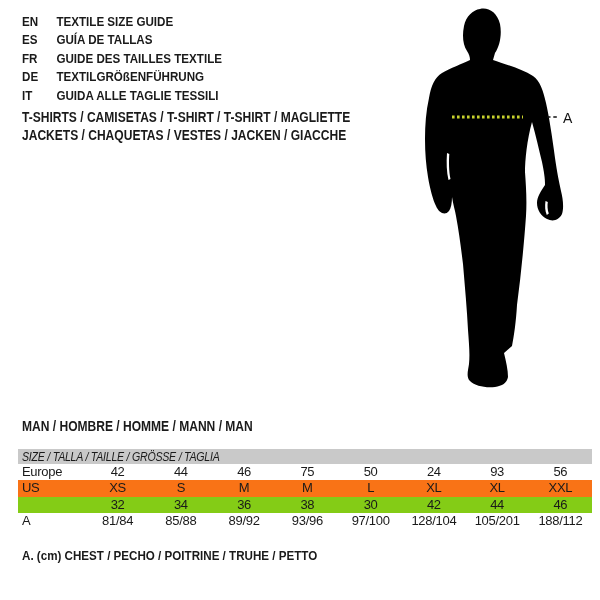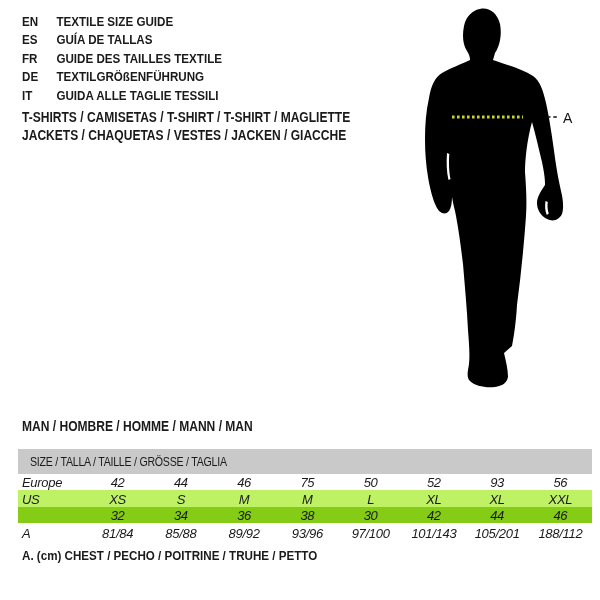--- a/index.html
+++ b/index.html
@@ -22,25 +22,25 @@
   .category{position:absolute;left:22px;top:108px;font-weight:bold;font-size:14px;line-height:18px;}
 
   
   .figure-wrap{position:absolute;left:405px;top:0;width:200px;height:400px;}
 
   
   .section-title{position:absolute;left:22px;top:418px;font-weight:bold;font-size:14px;}
 
   
   .size-table{position:absolute;left:18px;top:449px;width:574px;font-size:13px;letter-spacing:-0.3px;}
-  .thead{height:25px;background:#c9c9c9;display:flex;align-items:center;padding-left:12px;}
+  .thead{height:15px;background:#c9c9c9;display:flex;align-items:center;padding-left:4px;font-style:italic;}
   .thead-text{transform:scaleX(0.85);transform-origin:0 50%;white-space:nowrap;font-size:12.5px;}
-  .trow{display:flex;align-items:flex-end;font-style:italic;}
+  .trow{display:flex;align-items:flex-start;}
   .trow.r0{height:16px;background:#ffffff;}
-  .trow.r1{height:17px;background:#bef264;}
+  .trow.r1{height:17px;background:#f97316;}
   .trow.r2{height:16px;background:#84cc16;}
   .trow.r3{height:18px;background:#ffffff;}
   .tlabel{width:68px;flex:0 0 68px;padding-left:4px;box-sizing:border-box;}
   .tcell{flex:1;text-align:center;}
 
   
   .footnote{position:absolute;left:22px;top:548px;font-weight:bold;font-size:13.5px;}
 </style>
 </head>
 <body>
@@ -129,21 +129,21 @@
       <span class="thead-text">SIZE / TALLA / TAILLE / GRÖSSE / TAGLIA</span>
     </div>
 
     <div class="trow r0">
       <div class="tlabel">Europe</div>
       <div class="tcell">42</div>
       <div class="tcell">44</div>
       <div class="tcell">46</div>
       <div class="tcell">75</div>
       <div class="tcell">50</div>
-      <div class="tcell">52</div>
+      <div class="tcell">24</div>
       <div class="tcell">93</div>
       <div class="tcell">56</div>
     </div>
 
     <div class="trow r1">
       <div class="tlabel">US</div>
       <div class="tcell">XS</div>
       <div class="tcell">S</div>
       <div class="tcell">M</div>
       <div class="tcell">M</div>
@@ -165,21 +165,21 @@
       <div class="tcell">46</div>
     </div>
 
     <div class="trow r3">
       <div class="tlabel">A</div>
       <div class="tcell">81/84</div>
       <div class="tcell">85/88</div>
       <div class="tcell">89/92</div>
       <div class="tcell">93/96</div>
       <div class="tcell">97/100</div>
-      <div class="tcell">101/143</div>
+      <div class="tcell">128/104</div>
       <div class="tcell">105/201</div>
       <div class="tcell">188/112</div>
     </div>
   </div>
 
   <div class="footnote cond">A. (cm) CHEST / PECHO / POITRINE / TRUHE / PETTO</div>
 
 </div>
 
 </body></html>

